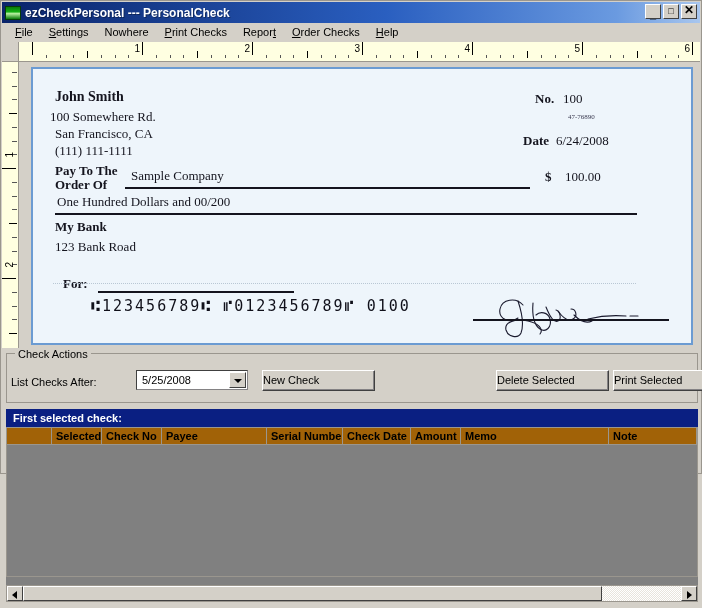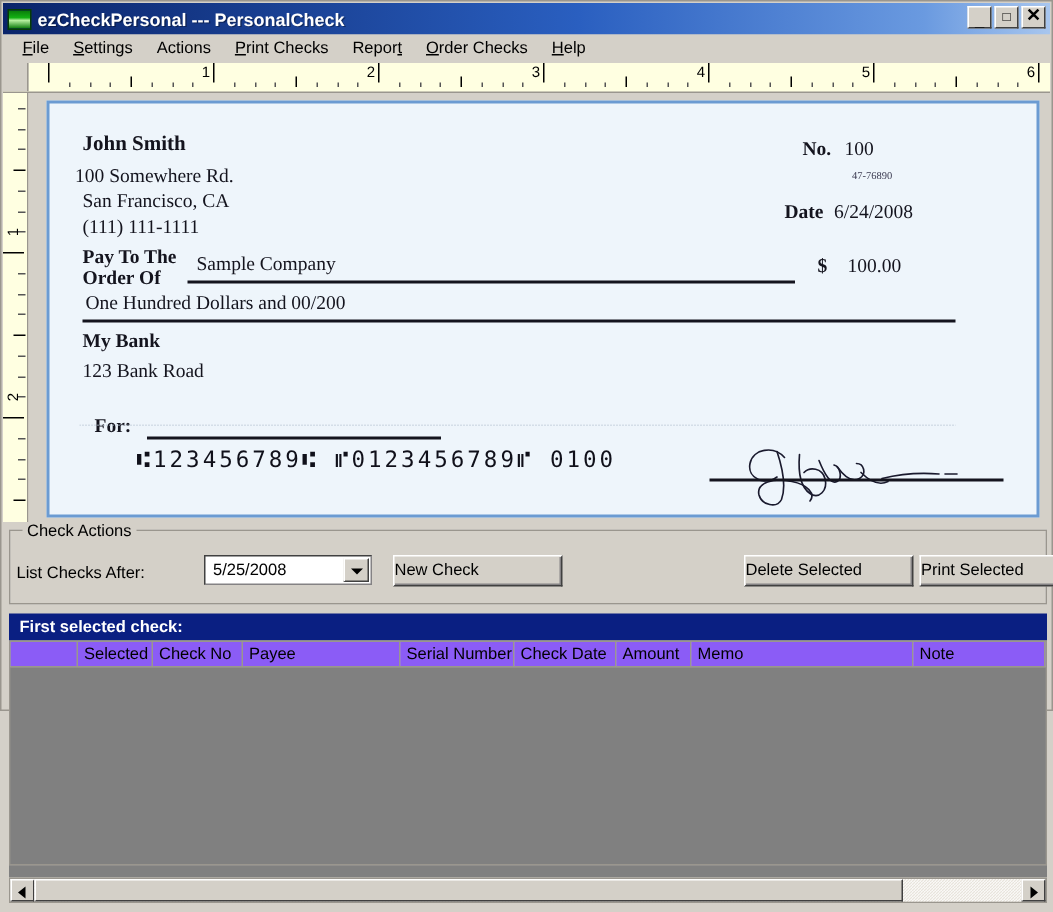--- a/index.html
+++ b/index.html
@@ -216,23 +216,24 @@
     background: #d4d0c8;
     border-bottom: 1px solid #9a968e;
     box-sizing: border-box;
     display: flex;
   }
   .gh {
     height: 16px; line-height: 16px;
     font-size: 11px; padding-left: 4px;
     box-sizing: border-box;
     border-right: 1px solid #9a968e;
-    background: #8b5cf6;
+    background: #a16207;
     overflow: hidden; white-space: nowrap;
     flex: none;
+    font-weight: bold;
   }
   .grid-body {
     position: absolute; left: 0; top: 17px; right: 0; bottom: 0;
     background: #808080;
   }
 
   
   .hscroll {
     position: absolute; left: 5px; top: 584px;
     width: 692px; height: 17px;
@@ -294,21 +295,21 @@
       </div>
       <div class="win-btn wb-close">
         <span class="glyph">✕</span>
       </div>
     </div>
   </div>
 
   <div class="menubar" id="menubar">
       <div class="menu-item"><u>F</u>ile</div>
       <div class="menu-item"><u>S</u>ettings</div>
-      <div class="menu-item">Actions</div>
+      <div class="menu-item">Nowhere</div>
       <div class="menu-item"><u>P</u>rint Checks</div>
       <div class="menu-item">Repor<u>t</u></div>
       <div class="menu-item"><u>O</u>rder Checks</div>
       <div class="menu-item"><u>H</u>elp</div>
     </div>
 
   <div class="hruler" id="hruler">
     <div class="corner"></div>
   <div class="hr-major" style="left: 30px;"></div>
       <div class="hr-minor" style="left: 43.75px;"></div>

